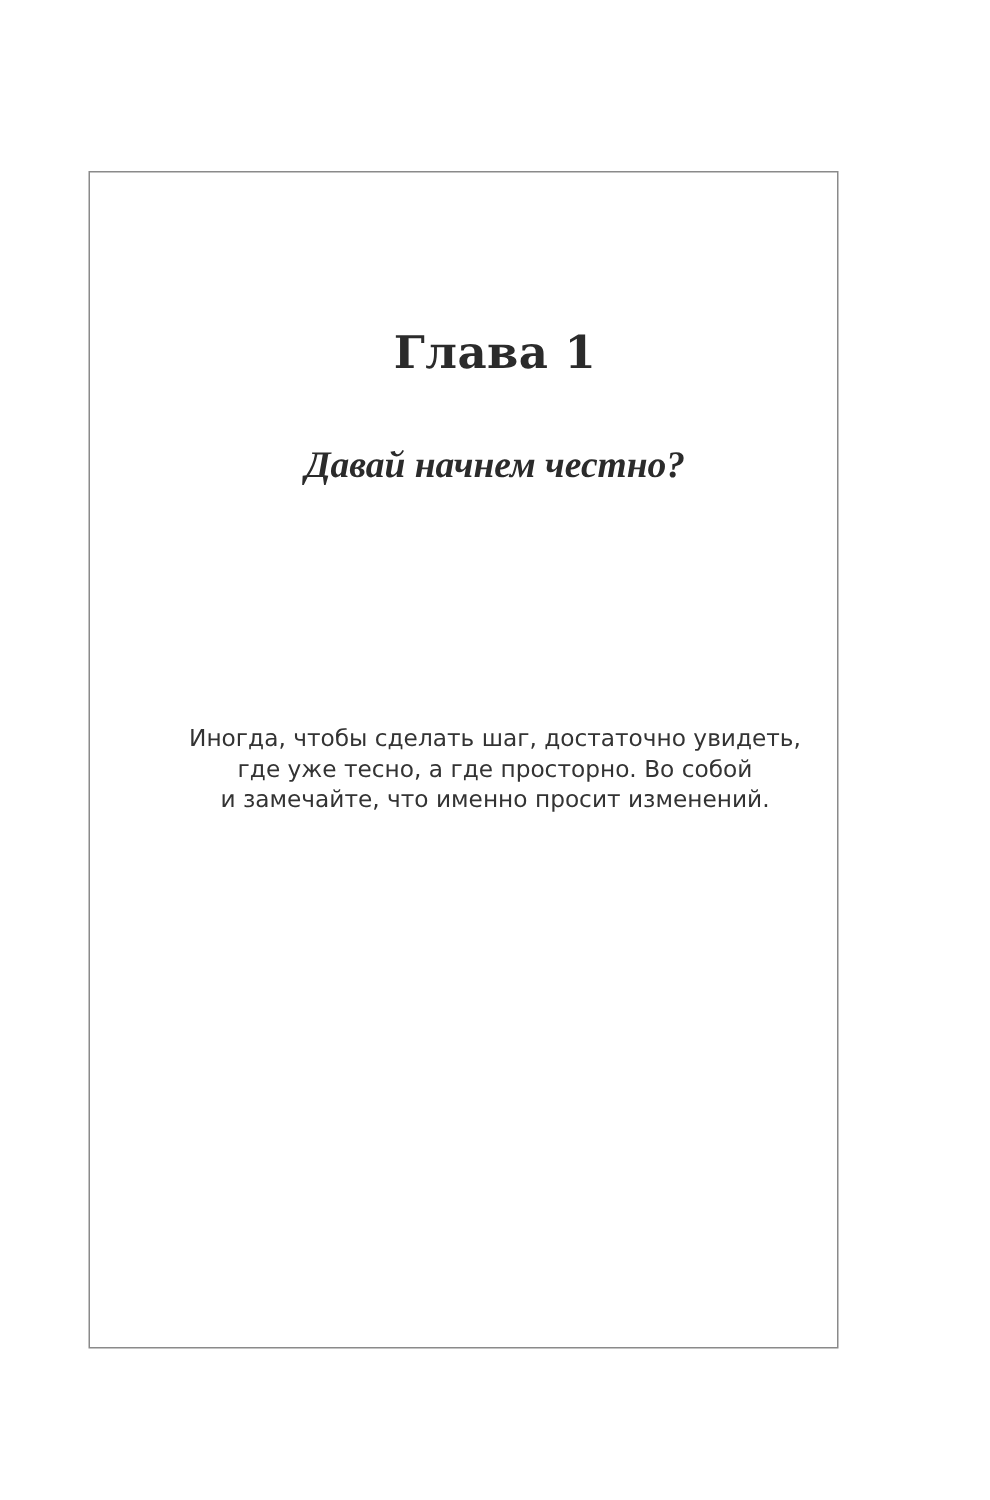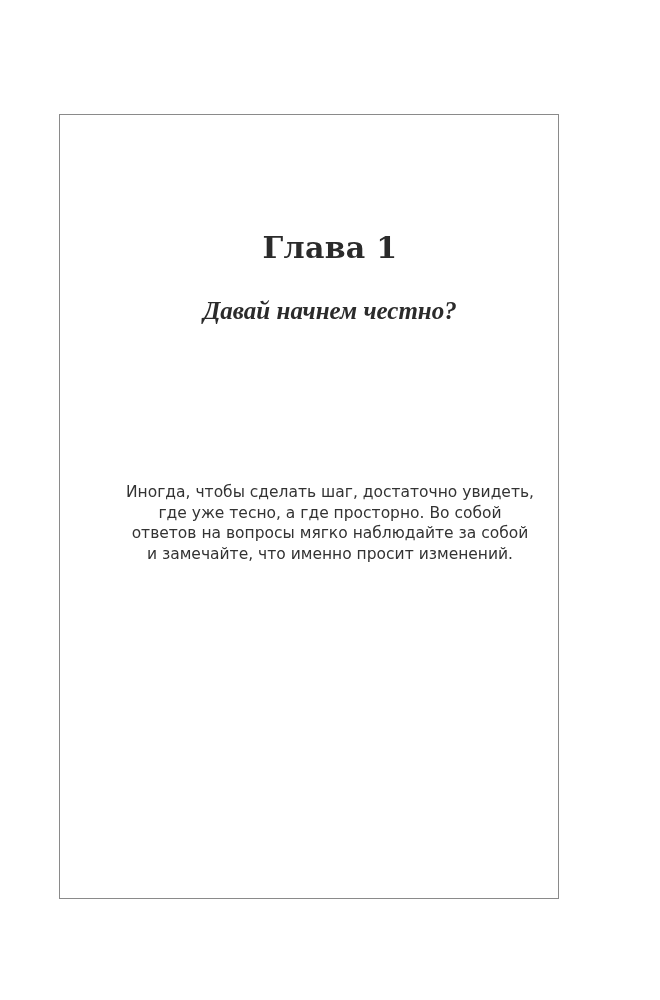--- a/index.html
+++ b/index.html
@@ -26,21 +26,21 @@
     .chapter-title {
       position: absolute;
       left: 0;
       right: 0;
       top: 218px;
       text-align: center;
       font-family: "DejaVu Serif", "Liberation Serif", serif;
       font-weight: bold;
       font-size: 30px;
       color: #2b2b2b;
-      margin: 12px;
+      margin: 0;
       letter-spacing: 0.3px;
     }
     .chapter-subtitle {
       position: absolute;
       left: 0;
       right: 0;
       top: 281px;
       text-align: center;
       font-family: "Liberation Serif", "DejaVu Serif", serif;
       font-weight: bold;
@@ -71,15 +71,14 @@
 
 <div class="page-frame"></div>
 
 <h1 class="chapter-title">Глава 1</h1>
 
 <h2 class="chapter-subtitle">Давай начнем честно?</h2>
 
 <p class="intro-text">
   <span>Иногда, чтобы сделать шаг, достаточно увидеть,</span>
   <span>где уже тесно, а где просторно. Во собой</span>
-  <span>ответов на вопросы мягко наблюдайте за собой</span>
   <span>и замечайте, что именно просит изменений.</span>
 </p>
 
 </body></html>

